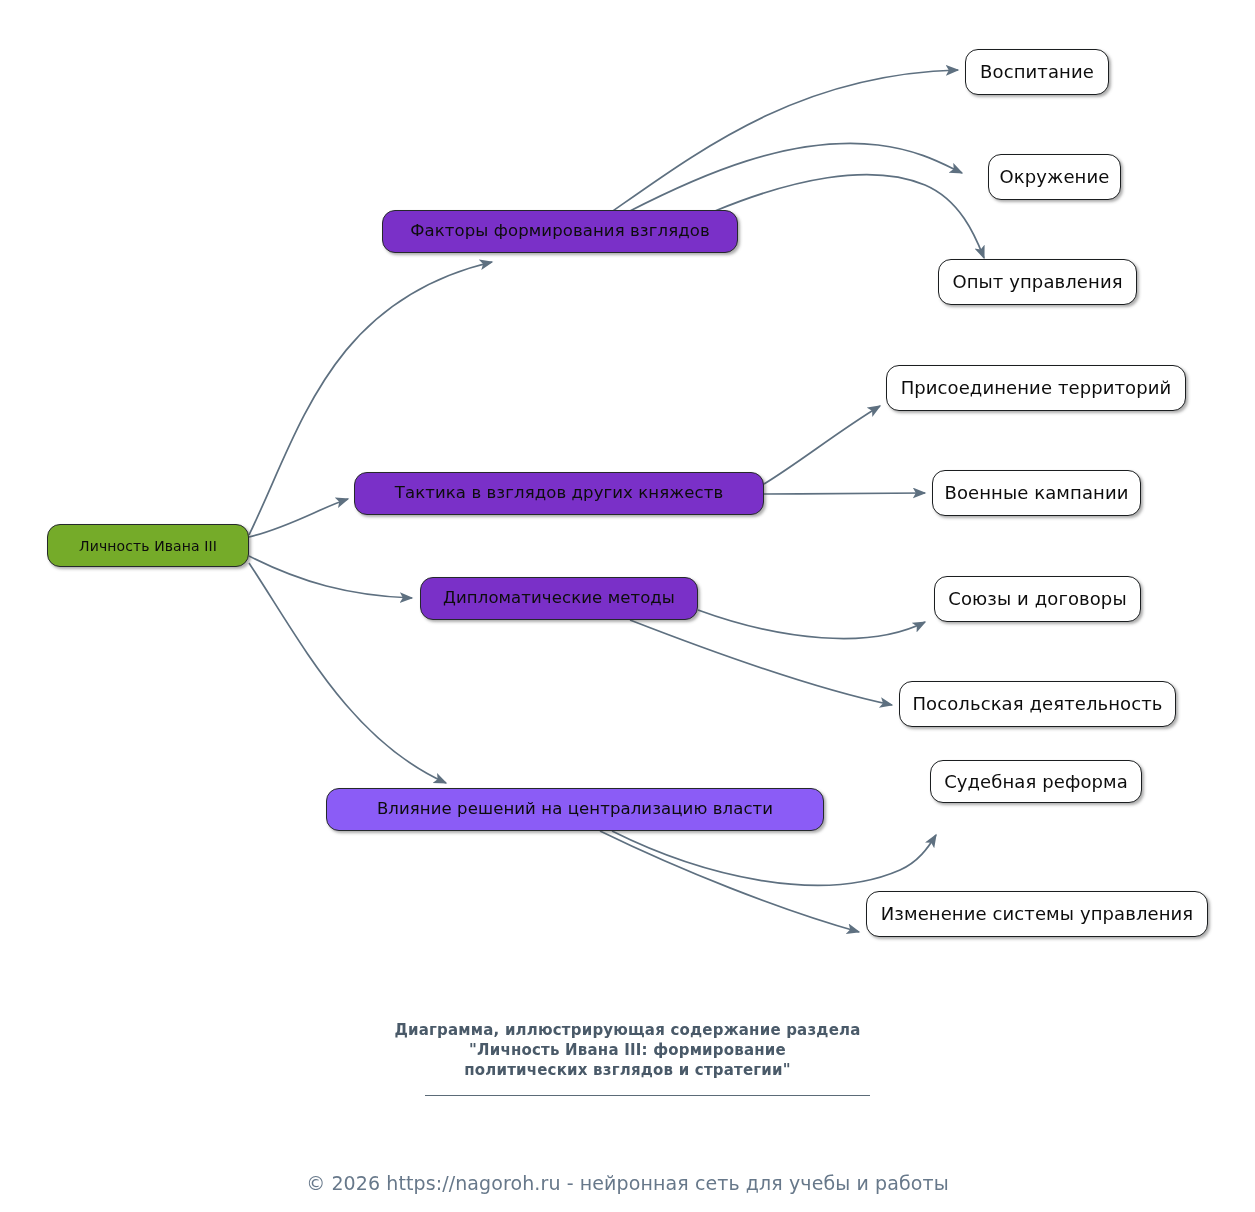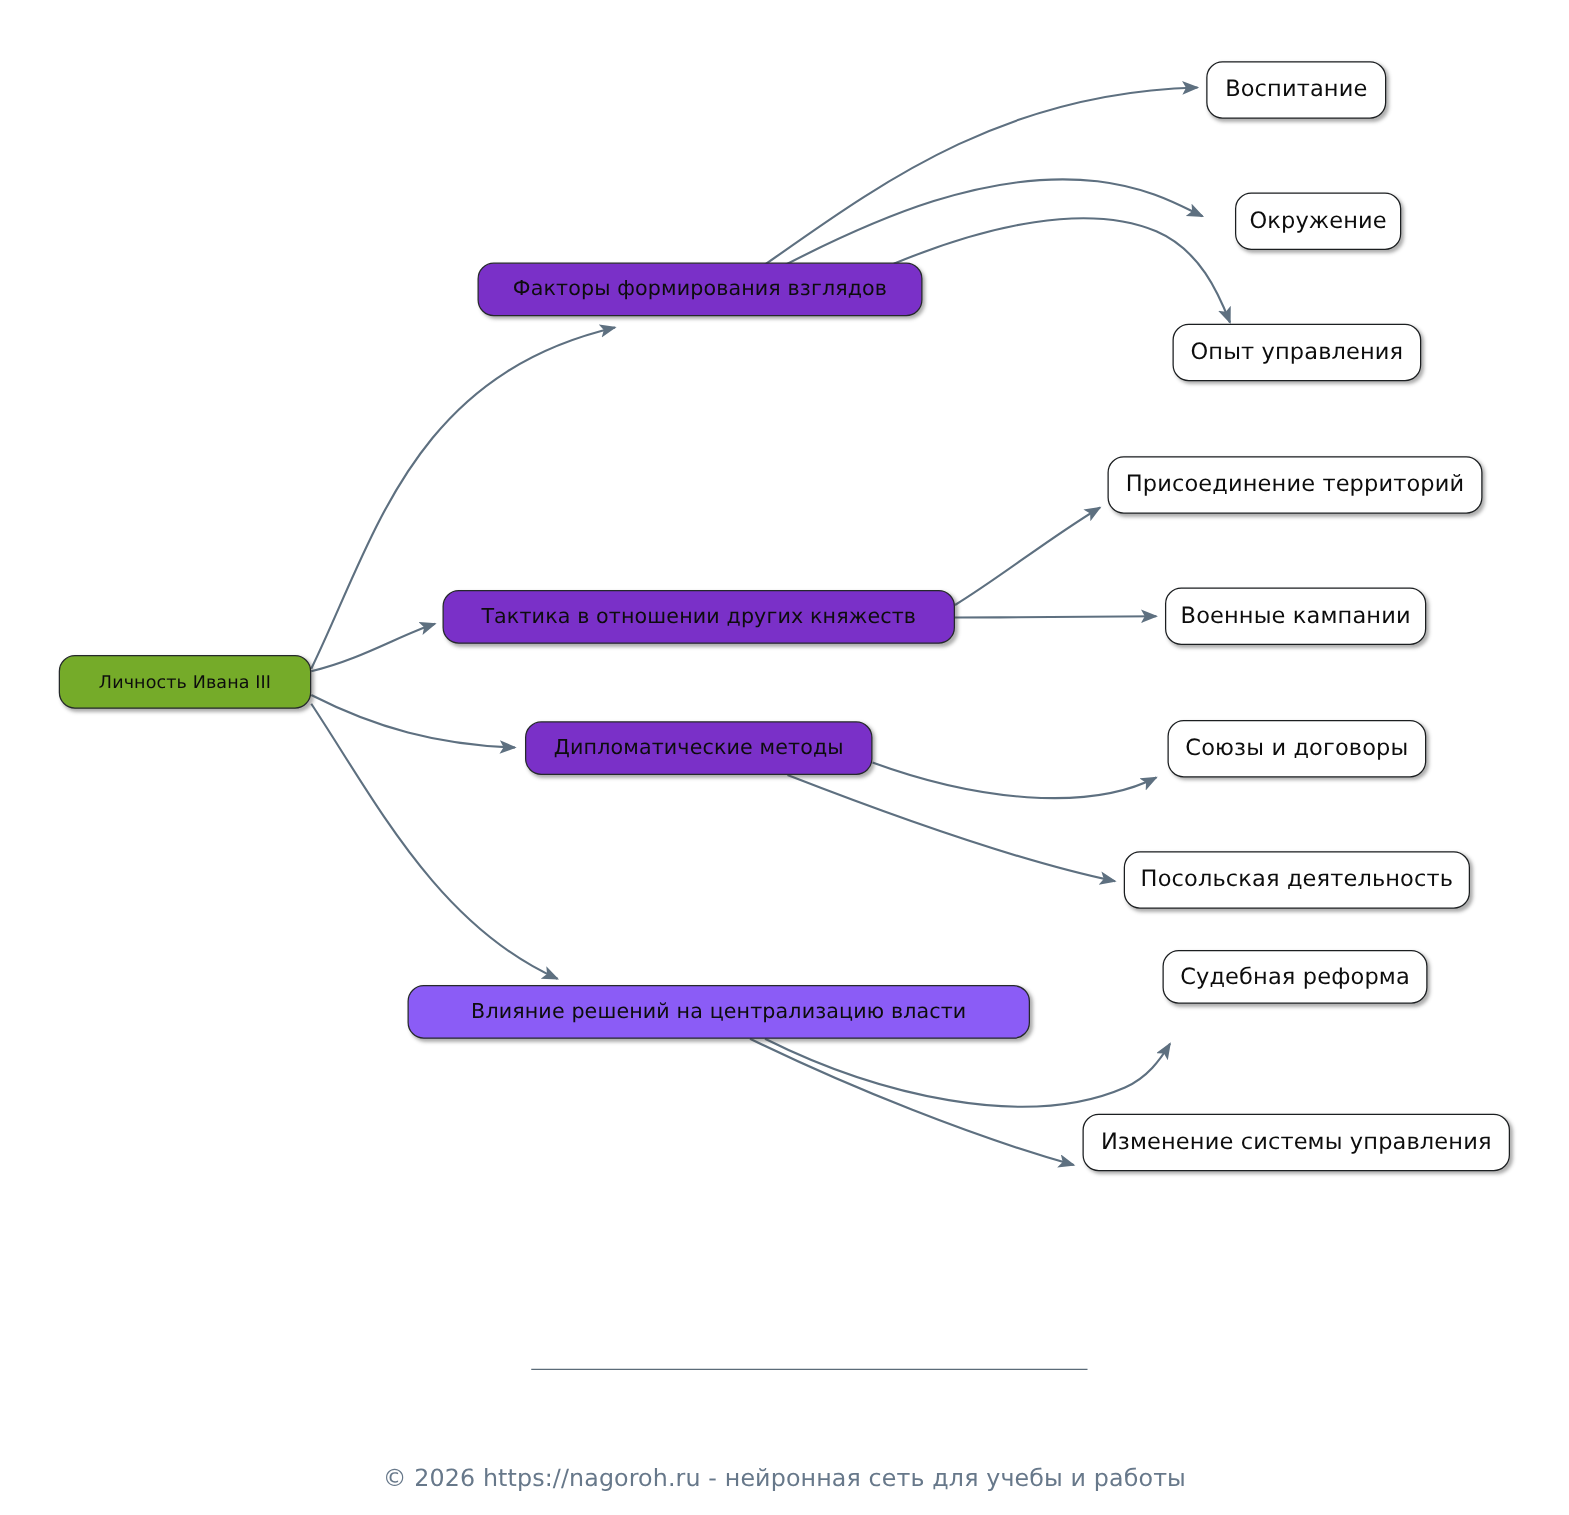--- a/index.html
+++ b/index.html
@@ -127,21 +127,21 @@
       <div class="node leaf" style="left: 965px; top: 49px; width: 144px; height: 46px;">
         <span>Воспитание</span>
       </div>
       <div class="node leaf" style="left: 971px; top: 154px; width: 133px; height: 46px; margin-left: 17px;">
         <span>Окружение</span>
       </div>
       <div class="node leaf" style="left: 938px; top: 259px; width: 199px; height: 46px;">
         <span>Опыт управления</span>
       </div>
       <div class="node branch" style="left: 354px; top: 472px; width: 410px; height: 43px; background: rgb(122, 48, 200);">
-        <span>Тактика в отношении других княжеств</span>
+        <span>Тактика в взглядов других княжеств</span>
       </div>
       <div class="node leaf" style="left: 886px; top: 365px; width: 300px; height: 46px;">
         <span>Присоединение территорий</span>
       </div>
       <div class="node leaf" style="left: 932px; top: 470px; width: 209px; height: 46px;">
         <span>Военные кампании</span>
       </div>
       <div class="node branch" style="left: 420px; top: 577px; width: 278px; height: 43px; background: rgb(122, 48, 200);">
         <span>Дипломатические методы</span>
       </div>
@@ -155,18 +155,23 @@
         <span>Влияние решений на централизацию власти</span>
       </div>
       <div class="node leaf" style="left: 930px; top: 760px; width: 212px; height: 43px;">
         <span>Судебная реформа</span>
       </div>
       <div class="node leaf" style="left: 866px; top: 891px; width: 342px; height: 46px;">
         <span>Изменение системы управления</span>
       </div>
     </div>
 
+  <div class="caption">
+    <span class="cline">Диаграмма, иллюстрирующая содержание раздела</span>
+    <span class="cline">"Личность Ивана III: формирование</span>
+    <span class="cline">политических взглядов и стратегии"</span>
+  </div>
 
   <div class="rule"></div>
 
   <div class="footer">© 2026 https://nagoroh.ru - нейронная сеть для учебы и работы</div>
 
 </div>
 
 </body></html>

